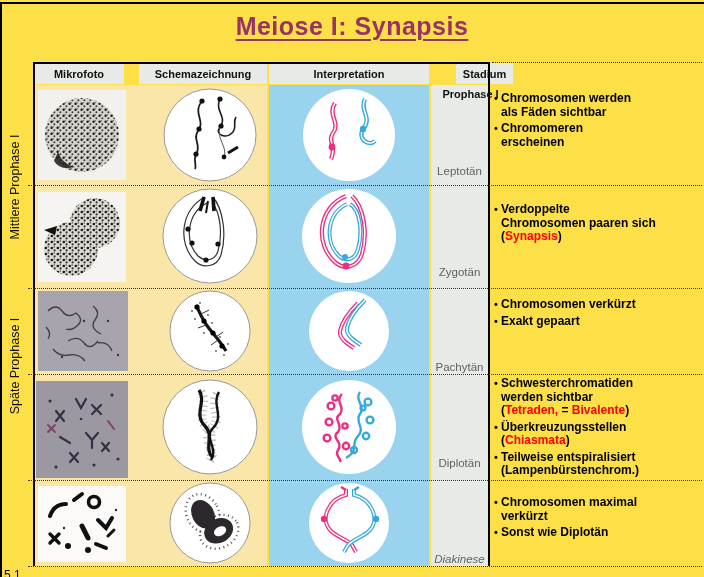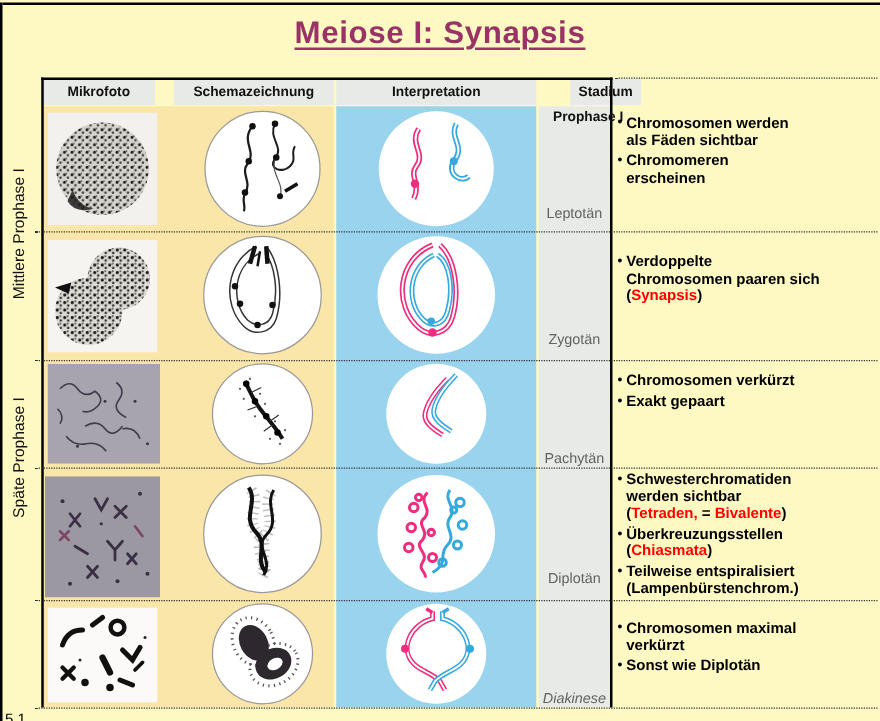--- a/index.html
+++ b/index.html
@@ -1,16 +1,16 @@
 <!DOCTYPE html>
 <html><head>
 <meta charset="utf-8">
 <style>
   html,body{margin:0;padding:0;background:#fff;}
-  #page{position:relative;width:704px;height:577px;background:#fef9c3;overflow:hidden;
+  #page{position:relative;width:704px;height:577px;background:#fde047;overflow:hidden;
         font-family:"Liberation Sans","DejaVu Sans",sans-serif;}
   .abs{position:absolute;}
   .frame-top{left:2px;top:2px;width:702px;height:0;border-top:2px solid #000;}
   .frame-left{left:0;top:2px;width:0;height:575px;border-left:2px solid #000;}
   .title-wrap{left:0;top:12px;width:704px;text-align:center;}
   .title{display:inline-block;font-size:25px;font-weight:bold;letter-spacing:.5px;
          text-decoration:underline;text-decoration-thickness:2px;text-underline-offset:4px;}
   .table-frame{left:33px;top:62px;width:457px;height:504px;border:2px solid #000;border-bottom:none;box-sizing:border-box;}
   .hdr{top:63px;height:21px;display:flex;align-items:center;justify-content:center;
        font-size:11px;font-weight:bold;color:#111;}

